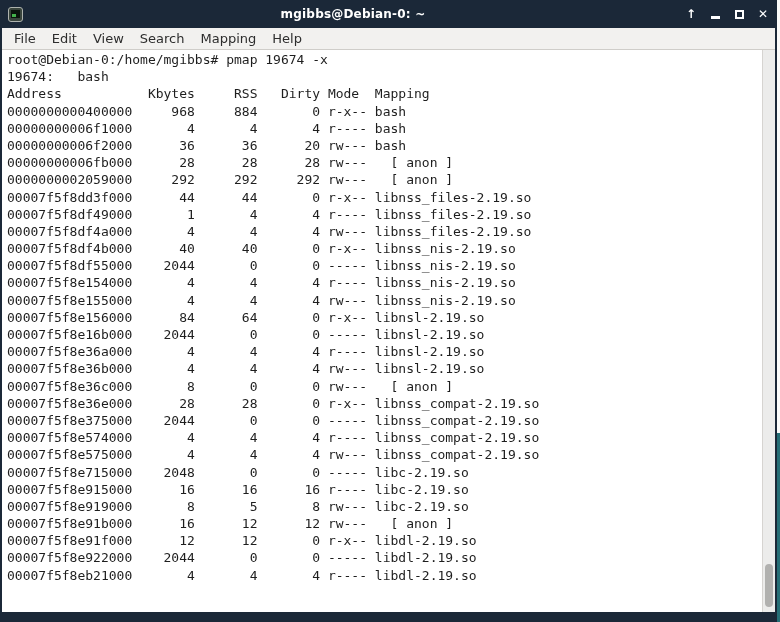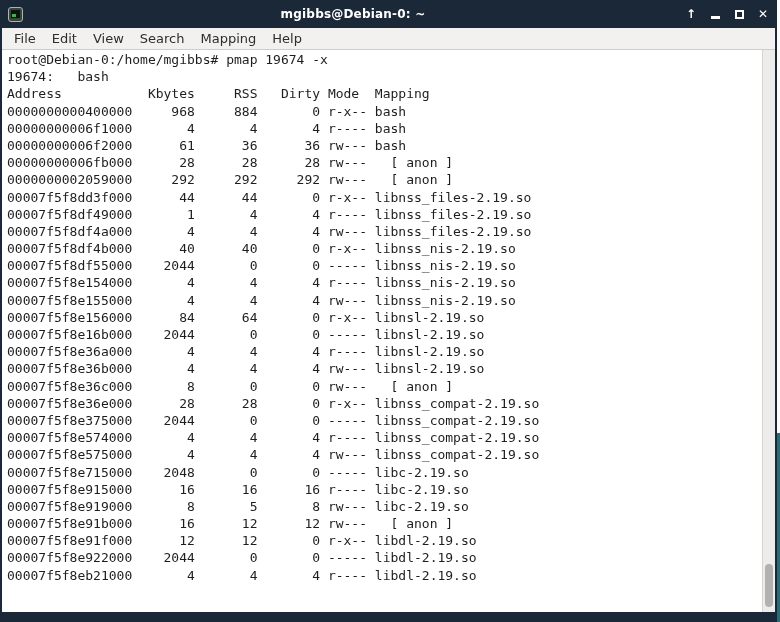--- a/index.html
+++ b/index.html
@@ -70,21 +70,21 @@
     </div>
 
   <div class="content">
     <div class="screen">
       <div class="tline">root@Debian-0:/home/mgibbs# pmap 19674 -x</div>
       <div class="tline">19674:   bash</div>
       <div class="tline" id="table-header">Address           Kbytes     RSS   Dirty Mode  Mapping</div>
       <div id="rows">
           <div class="tline">0000000000400000     968     884       0 r-x-- bash</div>
           <div class="tline">00000000006f1000       4       4       4 r---- bash</div>
-          <div class="tline">00000000006f2000      61      36      36 rw--- bash</div>
+          <div class="tline">00000000006f2000      36      36      20 rw--- bash</div>
           <div class="tline">00000000006fb000      28      28      28 rw---   [ anon ]</div>
           <div class="tline">0000000002059000     292     292     292 rw---   [ anon ]</div>
           <div class="tline">00007f5f8dd3f000      44      44       0 r-x-- libnss_files-2.19.so</div>
           <div class="tline">00007f5f8df49000       1       4       4 r---- libnss_files-2.19.so</div>
           <div class="tline">00007f5f8df4a000       4       4       4 rw--- libnss_files-2.19.so</div>
           <div class="tline">00007f5f8df4b000      40      40       0 r-x-- libnss_nis-2.19.so</div>
           <div class="tline">00007f5f8df55000    2044       0       0 ----- libnss_nis-2.19.so</div>
           <div class="tline">00007f5f8e154000       4       4       4 r---- libnss_nis-2.19.so</div>
           <div class="tline">00007f5f8e155000       4       4       4 rw--- libnss_nis-2.19.so</div>
           <div class="tline">00007f5f8e156000      84      64       0 r-x-- libnsl-2.19.so</div>

